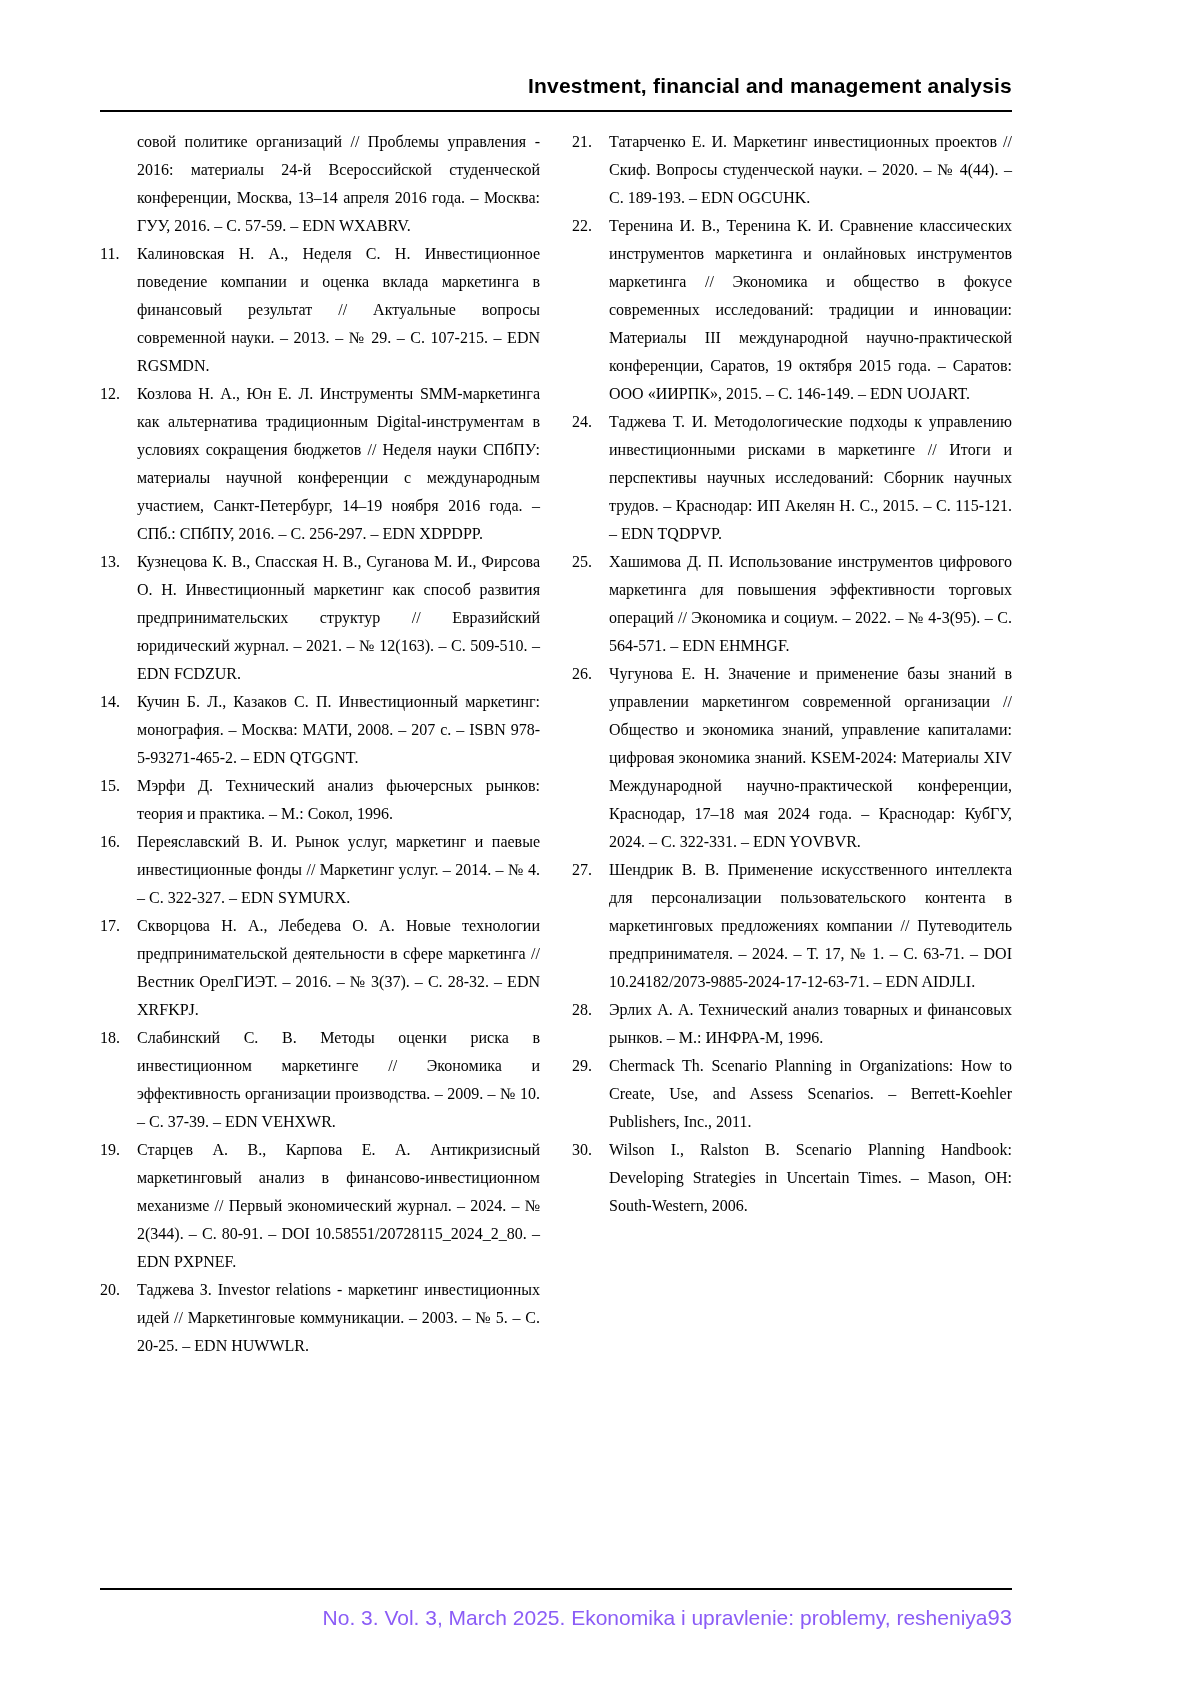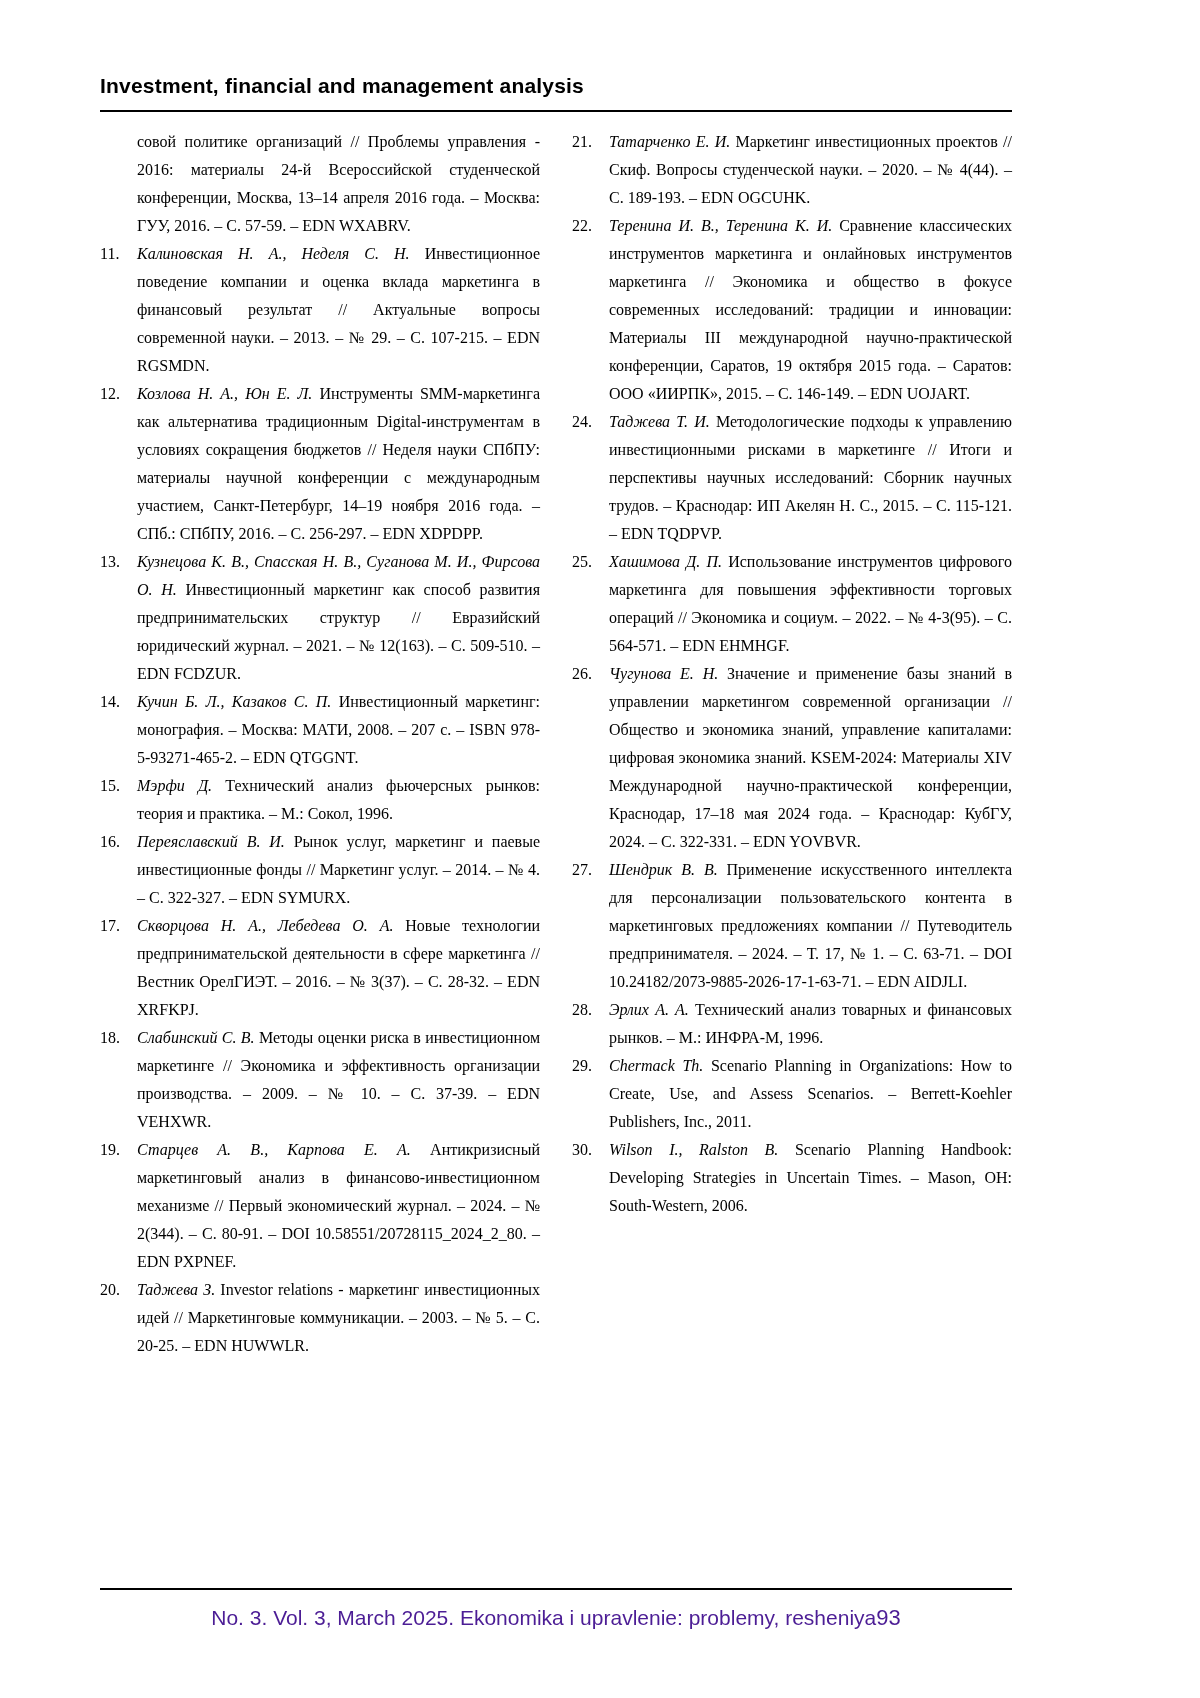--- a/index.html
+++ b/index.html
@@ -22,20 +22,21 @@
     background: #ffffff;
   }
   .content {
     position: absolute;
     left: 100px;
     top: 0;
     width: 912px;
   }
   .header {
     margin-top: 74px;
+    text-align: right;
     font-family: "Liberation Sans", "DejaVu Sans", sans-serif;
     font-weight: bold;
     font-size: 21px;
     letter-spacing: 0.2px;
     color: #000;
   }
   .header-rule {
     margin-top: 12px;
     border-top: 2px solid #000;
     height: 0;
@@ -58,35 +59,34 @@
     position: relative;
     padding-left: 37px;
   }
   .ref-num {
     position: absolute;
     left: 0;
     top: 0;
     font-style: normal;
   }
   .ref-authors {
-    font-style: italic;
   }
   .footer {
     position: absolute;
     left: 100px;
     top: 1588px;
     width: 912px;
     border-top: 2px solid #000;
     padding-top: 15px;
     display: flex;
-    justify-content: center;
+    justify-content: flex-end;
     align-items: baseline;
     font-family: "Liberation Sans", "DejaVu Sans", sans-serif;
     font-size: 21px;
-    color: #4c1d95;
+    color: #8b5cf6;
   }
   .footer .page-num {
     font-size: 22px;
   }
 </style>
 </head>
 <body>
 
 <div class="page">
   <div class="content">
@@ -156,21 +156,21 @@
 
   <div class="ref-item">
     <span class="ref-num">25.</span><span class="ref-authors">Хашимова Д. П.</span><span class="ref-text"> Использование инструментов цифрового маркетинга для повышения эффективности торговых операций // Экономика и социум. – 2022. – № 4-3(95). – С. 564-571. – EDN EHMHGF.</span>
   </div>
 
   <div class="ref-item">
     <span class="ref-num">26.</span><span class="ref-authors">Чугунова Е. Н.</span><span class="ref-text"> Значение и применение базы знаний в управлении маркетингом современной организации // Общество и экономика знаний, управление капиталами: цифровая экономика знаний. KSEM-2024: Материалы XIV Международной научно-практической конференции, Краснодар, 17–18 мая 2024 года. – Краснодар: КубГУ, 2024. – С. 322-331. – EDN YOVBVR.</span>
   </div>
 
   <div class="ref-item">
-    <span class="ref-num">27.</span><span class="ref-authors">Шендрик В. В.</span><span class="ref-text"> Применение искусственного интеллекта для персонализации пользовательского контента в маркетинговых предложениях компании // Путеводитель предпринимателя. – 2024. – Т. 17, № 1. – С. 63-71. – DOI 10.24182/2073-9885-2026-17-1-63-71. – EDN AIDJLI.</span>
+    <span class="ref-num">27.</span><span class="ref-authors">Шендрик В. В.</span><span class="ref-text"> Применение искусственного интеллекта для персонализации пользовательского контента в маркетинговых предложениях компании // Путеводитель предпринимателя. – 2024. – Т. 17, № 1. – С. 63-71. – DOI 10.24182/2073-9885-2024-17-12-63-71. – EDN AIDJLI.</span>
   </div>
 
   <div class="ref-item">
     <span class="ref-num">28.</span><span class="ref-authors">Эрлих А. А.</span><span class="ref-text"> Технический анализ товарных и финансовых рынков. – М.: ИНФРА-М, 1996.</span>
   </div>
 
   <div class="ref-item">
     <span class="ref-num">29.</span><span class="ref-authors">Chermack Th.</span><span class="ref-text"> Scenario Planning in Organizations: How to Create, Use, and Assess Scenarios. – Berrett-Koehler Publishers, Inc., 2011.</span>
   </div>
 

